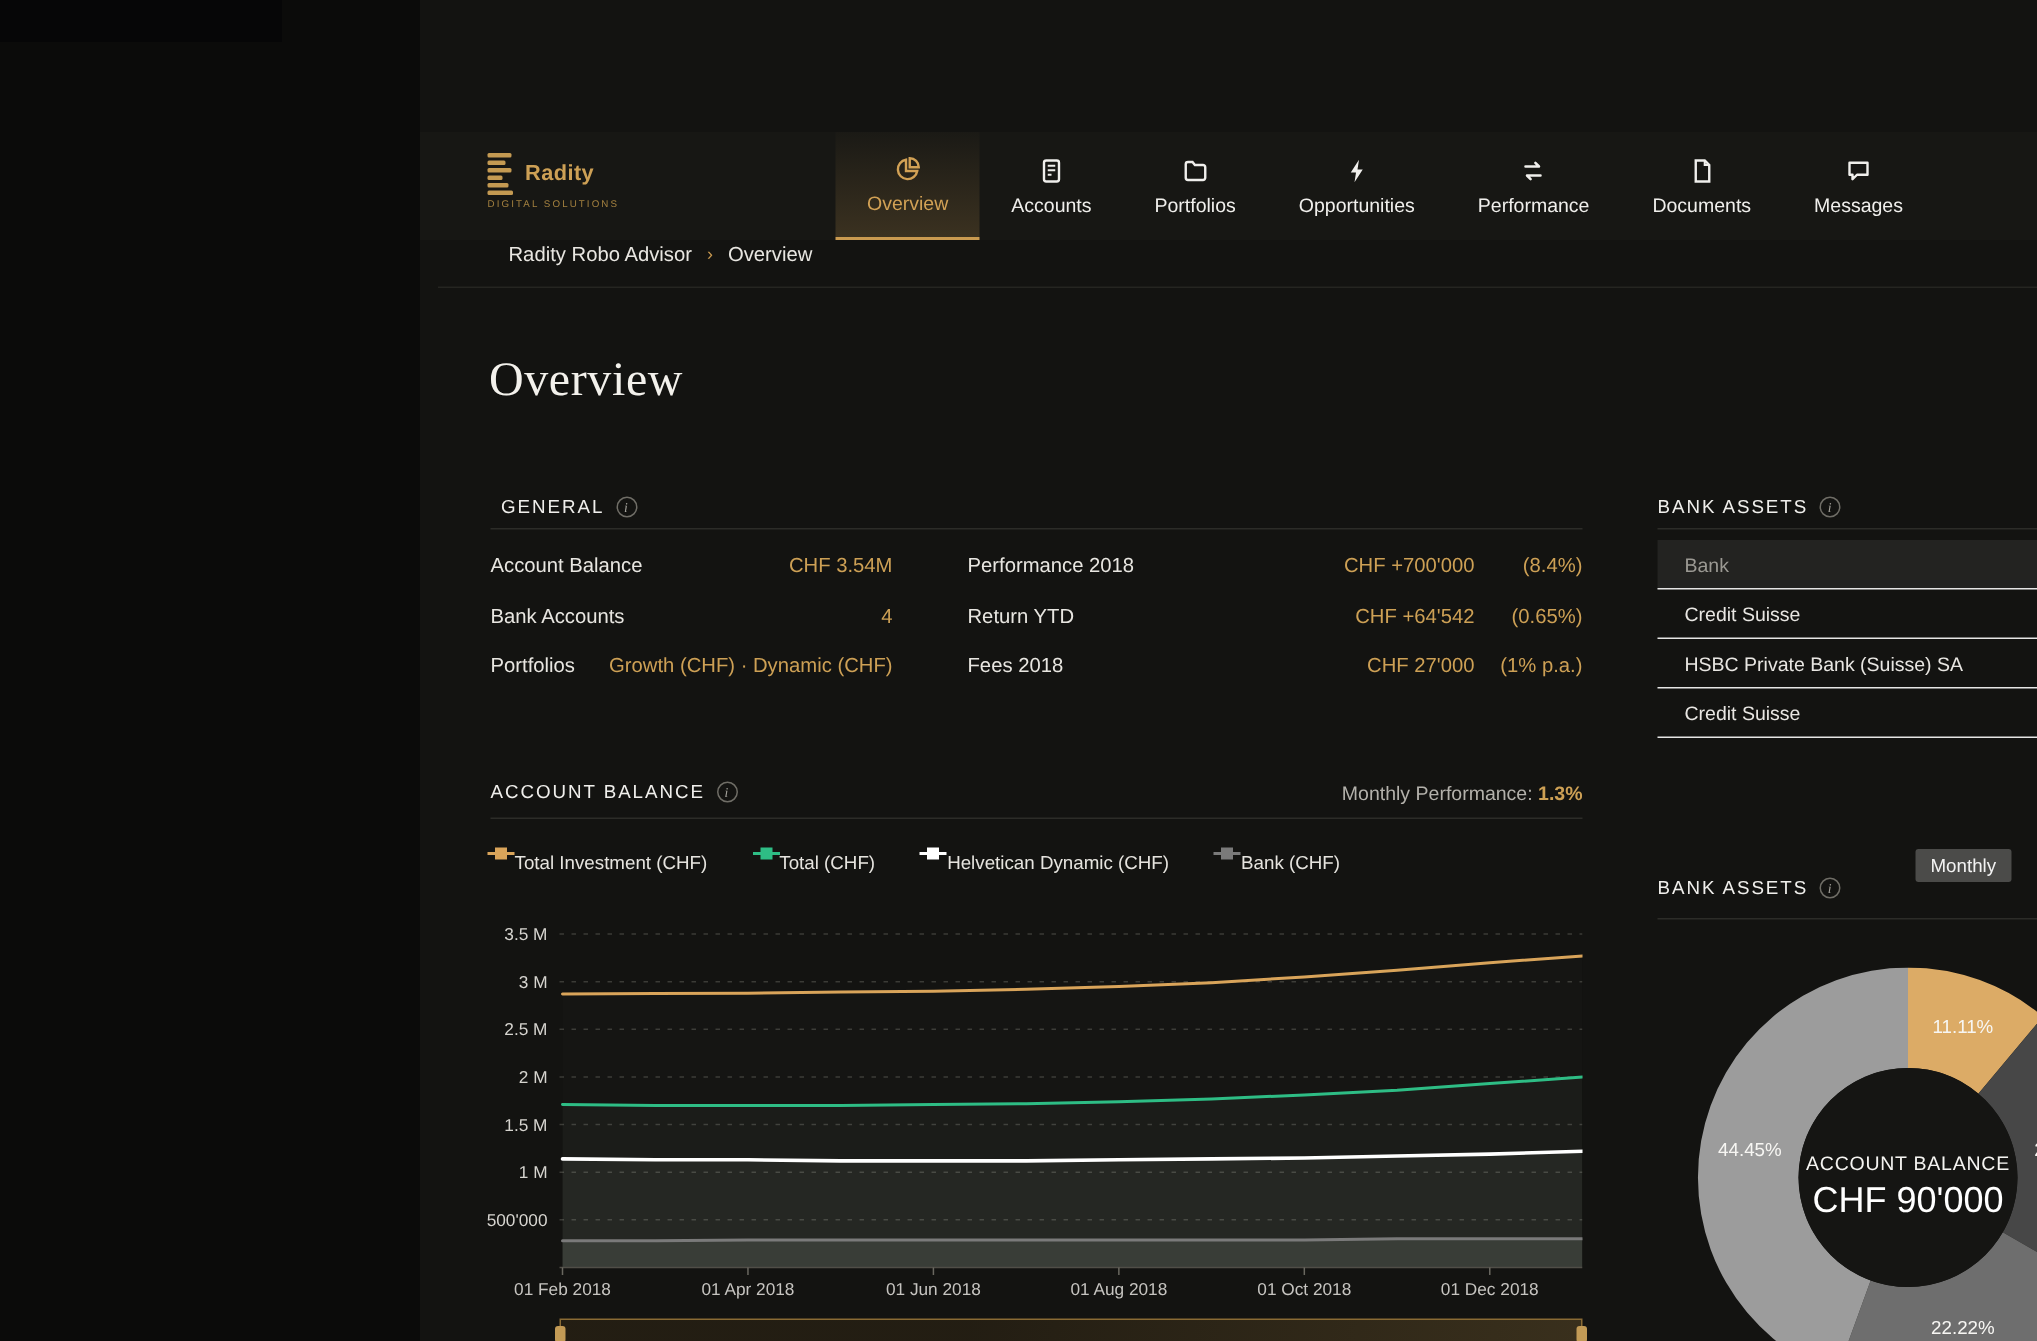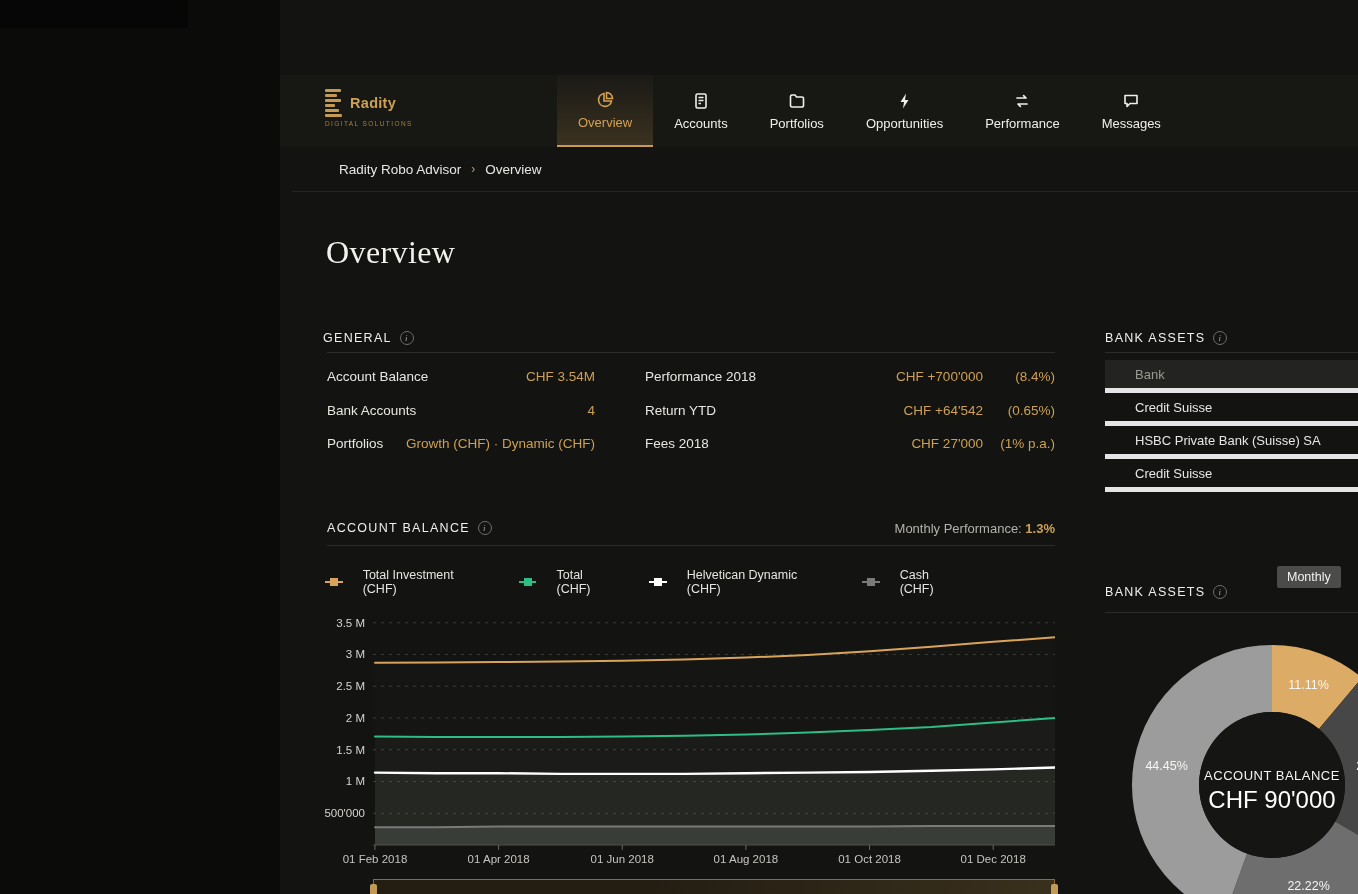--- a/index.html
+++ b/index.html
@@ -2,21 +2,21 @@
 <html><head>
 <meta charset="utf-8">
 <style>
   * { margin:0; padding:0; box-sizing:border-box; }
   html,body { width:1358px; height:894px; overflow:hidden; background:#0b0b0a;
     font-family:"Liberation Sans", sans-serif; color:#e8e6e1; }
   .corner-dark { position:absolute; left:0; top:0; width:188px; height:28px; background:#060607; }
   .app { position:absolute; left:280px; top:0; width:1078px; height:894px; background:#131311; overflow:hidden; }
 
   
-  .header { position:absolute; left:0; top:75px; width:100%; height:72px; background:#171714; }
+  .header { position:absolute; left:0; top:88px; width:100%; height:72px; background:#171714; }
   .logo { position:absolute; left:45px; top:14px; }
   .logo-row { display:flex; align-items:center; gap:8px; }
   .logo-mark { display:flex; flex-direction:column; gap:2px; }
   .logo-mark i { display:block; height:3px; background:#c49a52; border-radius:1px; }
   .brand-name { color:#cda055; font-weight:bold; font-size:14.5px; letter-spacing:.3px; }
   .brand-tag { color:#a3803f; font-size:6.5px; letter-spacing:1.4px; margin-top:3px; }
   .nav { position:absolute; left:277px; top:0; height:72px; display:flex; }
   .nav-item { height:72px; padding:0 21px; display:flex; flex-direction:column; align-items:center;
     justify-content:center; gap:6px; cursor:pointer; color:#f0efec; font-size:13px; position:relative; }
   .nav-item svg { width:18px; height:18px; display:block; }
@@ -32,46 +32,46 @@
   .page-title { position:absolute; left:46px; top:234px; font-family:"Liberation Serif", serif;
     font-size:32px; font-weight:400; color:#f3f1ec; letter-spacing:.4px; }
 
   .sec-title { font-size:12.5px; letter-spacing:1.3px; color:#f0efec; display:flex; align-items:center; gap:8px; }
   .info-dot { width:14px; height:14px; border:1px solid #6f6d66; border-radius:50%; color:#a5a39c;
     font-size:9px; display:inline-flex; align-items:center; justify-content:center;
     font-family:"Liberation Serif", serif; font-style:italic; cursor:pointer; }
   .divider { position:absolute; height:1px; background:#2c2c28; }
 
   
-  .general-title { position:absolute; left:43px; top:331px; }
+  .general-title { position:absolute; left:54px; top:331px; }
   .div-general { left:47px; top:352px; width:728px; }
   .kv-col { position:absolute; top:360px; }
   .kv-left { left:47px; width:268px; }
   .kv-right { left:365px; width:410px; }
   .kv-row { height:33.5px; display:flex; align-items:center; font-size:13.5px; }
   .kv-row .lbl { color:#e8e6e1; }
   .kv-row .val { margin-left:auto; color:#cda055; text-align:center; }
   .kv-row .extra { width:72px; text-align:right; color:#cda055; }
 
   
   .bank-title { position:absolute; left:825px; top:331px; }
   .div-bank { left:825px; top:352px; width:253px; }
   .bank-list { position:absolute; left:825px; top:360px; width:253px; font-size:13px; }
-  .bank-row { height:33px; display:flex; align-items:center; padding-left:30px;
-    border-bottom:5px solid #e5e5e5; cursor:pointer; color:#e8e6e2; }
+  .bank-row { height:33px; display:flex; align-items:center; padding-left:18px;
+    border-bottom:1px solid #e5e5e5; cursor:pointer; color:#e8e6e2; }
   .bank-row.head { background:#232321; color:#9b9993; }
 
   
   .ab-title { position:absolute; left:47px; top:521px; }
   .ab-perf { position:absolute; top:521px; left:47px; width:728px; text-align:right; font-size:13px; color:#b3b1ab; }
   .ab-perf b { color:#cda055; font-weight:700; }
   .div-ab { left:47px; top:545px; width:728px; }
 
   .legend { position:absolute; left:45px; top:568px; width:640px; display:flex; align-items:center; gap:30px; }
-  .lg-item { display:flex; align-items:center; gap:20px; font-size:12.5px; color:#e6e4df; cursor:pointer; }
+  .lg-item { display:flex; align-items:flex-start; gap:0; font-size:12.5px; color:#e6e4df; cursor:pointer; }
   .lg-marker { width:18px; height:2px; position:relative; }
   .lg-marker::after { content:''; position:absolute; left:5px; top:-3px; width:8px; height:8px; background:inherit; }
   .monthly-btn { position:absolute; left:997px; top:566px; background:#4b4b49; color:#f2f2f2;
     font-size:12.5px; padding:4px 10px; border-radius:2px; cursor:pointer; }
 
   .line-chart { position:absolute; left:40px; top:608px; }
   text { font-family:"Liberation Sans", sans-serif; }
 
   
   .brush { position:absolute; left:93px; top:879px; width:682px; height:17px;
@@ -135,20 +135,27 @@
           <span>Opportunities</span>
         </div>
         <div class="nav-item">
           <svg viewBox="0 0 18 18">
             <path d="M4 6h9l-2.4-2.4M14 12H5l2.4 2.4" fill="none" stroke="#f0efec" stroke-width="1.7" stroke-linecap="round" stroke-linejoin="round"></path>
           </svg>
           <span>Performance</span>
         </div>
         <div class="nav-item">
           <svg viewBox="0 0 18 18">
+            <path d="M4.5 2h6l3 3v11h-9z" fill="none" stroke="#f0efec" stroke-width="1.6"></path>
+            <path d="M10.5 2v3h3" fill="none" stroke="#f0efec" stroke-width="1.4"></path>
+          </svg>
+          <span>Documents</span>
+        </div>
+        <div class="nav-item">
+          <svg viewBox="0 0 18 18">
             <path d="M3 3.5h12v8H8l-3 3v-3H3z" fill="none" stroke="#f0efec" stroke-width="1.6" stroke-linejoin="round"></path>
           </svg>
           <span>Messages</span>
         </div>
       </div>
   </div>
 
   <div class="crumbbar">
     <span>Radity Robo Advisor</span>
     <span class="crumb-sep">›</span>
@@ -224,21 +231,21 @@
       <div class="lg-item">
         <span class="lg-marker" style="background:#2ebd85"></span>
         <span>Total (CHF)</span>
       </div>
       <div class="lg-item">
         <span class="lg-marker" style="background:#ffffff"></span>
         <span>Helvetican Dynamic (CHF)</span>
       </div>
       <div class="lg-item">
         <span class="lg-marker" style="background:#7a7a7a"></span>
-        <span>Cash (CHF)</span>
+        <span>Bank (CHF)</span>
       </div>
     </div>
   <div class="monthly-btn">Monthly</div>
 
   <svg class="line-chart" id="line-chart" width="735" height="258">
       <line x1="53" x2="735" y1="14.702702702702709" y2="14.702702702702709" stroke="#3b3b36" stroke-width="1" stroke-dasharray="3 5"></line>
       <text x="45" y="18.70270270270271" text-anchor="end" font-size="11.5" fill="#d6d4cf">3.5 M</text>
       <line x1="53" x2="735" y1="46.45945945945948" y2="46.45945945945948" stroke="#3b3b36" stroke-width="1" stroke-dasharray="3 5"></line>
       <text x="45" y="50.45945945945948" text-anchor="end" font-size="11.5" fill="#d6d4cf">3 M</text>
       <line x1="53" x2="735" y1="78.21621621621622" y2="78.21621621621622" stroke="#3b3b36" stroke-width="1" stroke-dasharray="3 5"></line>

